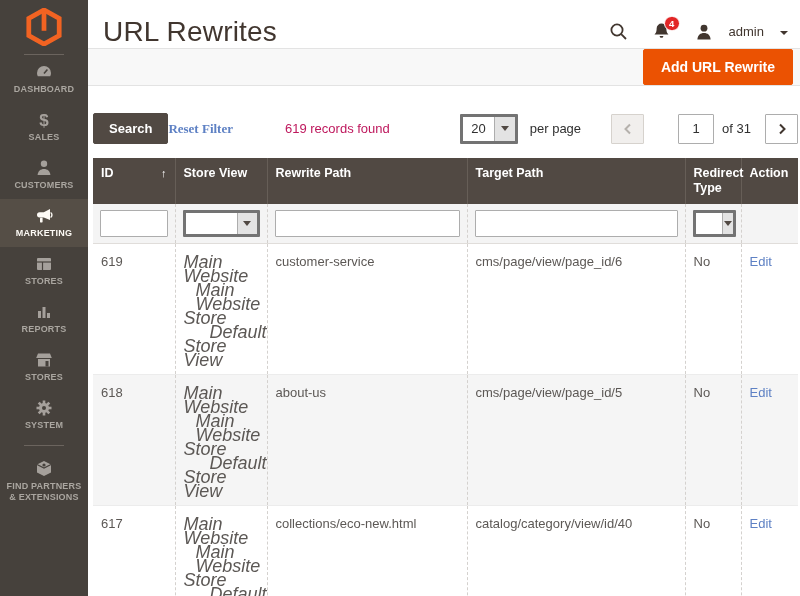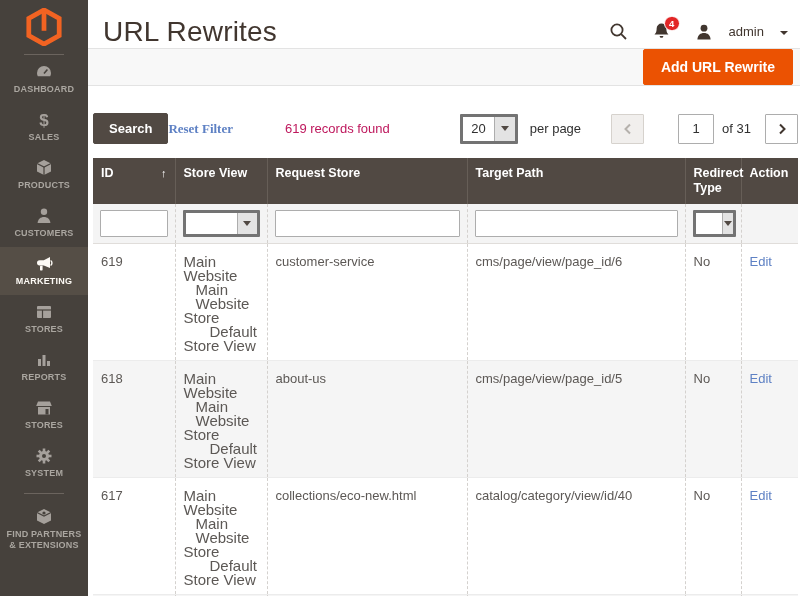--- a/index.html
+++ b/index.html
@@ -74,21 +74,21 @@
   .filter-row td:first-child { border-left:none; }
   .f-input { width:100%; height:27px; border:1px solid #adadad; border-radius:1px; background:#fff; font-family:inherit; font-size:12px; padding:0 5px; }
   .f-select { height:27px; }
   .f-select .select-caret { width:20px; }
   .f-select-sm { width:43px; }
   .grid tbody td { font-size:13px; color:#5c5855; vertical-align:top; padding:11px 8px 7px;
     border-left:1px dashed #d4d1ce; line-height:14px; }
   .grid tbody td:first-child { border-left:none; }
   .grid tbody tr { border-top:1px solid #ececec; }
   .grid tbody tr:nth-child(even) td { background:#f5f5f5; }
-  .sv { font-size:15px; line-height:14px; }
+  .sv { font-size:18px; line-height:14px;font-style:italic; }
   .ind0 { padding-left:0; }
   .ind1 { padding-left:12px; }
   .ind2 { padding-left:26px; }
   .target { color:#a5a09a; }
   .chev { display:block; }
 </style>
 </head>
 <body>
 
 <div class="app">
@@ -111,28 +111,20 @@
         <span class="nav-label">DASHBOARD</span>
       </div>
 
       <div class="nav-item">
         <svg width="18" height="18" viewBox="0 0 18 18">
           <text x="9" y="14.5" text-anchor="middle" font-size="17" font-weight="bold" fill="currentColor">$</text>
         </svg>
         <span class="nav-label">SALES</span>
       </div>
 
-      <div class="nav-item">
-        <svg width="18" height="18" viewBox="0 0 18 18" fill="currentColor">
-          <path d="M9 1l7 3.5v8L9 16 2 12.5v-8L9 1z"></path>
-          <path d="M2 4.5L9 8l7-3.5" fill="none" stroke="#46413c" stroke-width="1.2"></path>
-          <line x1="9" y1="8" x2="9" y2="16" stroke="#46413c" stroke-width="1.2"></line>
-        </svg>
-        <span class="nav-label">PRODUCTS</span>
-      </div>
 
       <div class="nav-item">
         <svg width="18" height="18" viewBox="0 0 18 18" fill="currentColor">
           <circle cx="9" cy="4.8" r="3.2"></circle>
           <path d="M2.6 16c.4-4 3-6 6.4-6s6 2 6.4 6H2.6z"></path>
         </svg>
         <span class="nav-label">CUSTOMERS</span>
       </div>
 
       <div class="nav-item active">
@@ -270,21 +262,21 @@
       </colgroup>
       <thead>
         <tr>
           <th>
             <span class="th-id">
               <span>ID</span>
               <span class="sort-arrow">↑</span>
             </span>
           </th>
           <th>Store View</th>
-          <th>Request Store</th>
+          <th>Rewrite Path</th>
           <th>Target Path</th>
           <th>Redirect Type</th>
           <th>Action</th>
         </tr>
         <tr class="filter-row">
           <td><input class="f-input" style=""></td>
           <td>
             <div class="select-box f-select">
               <span class="select-value" style="flex:1"></span>
               <span class="select-caret">

